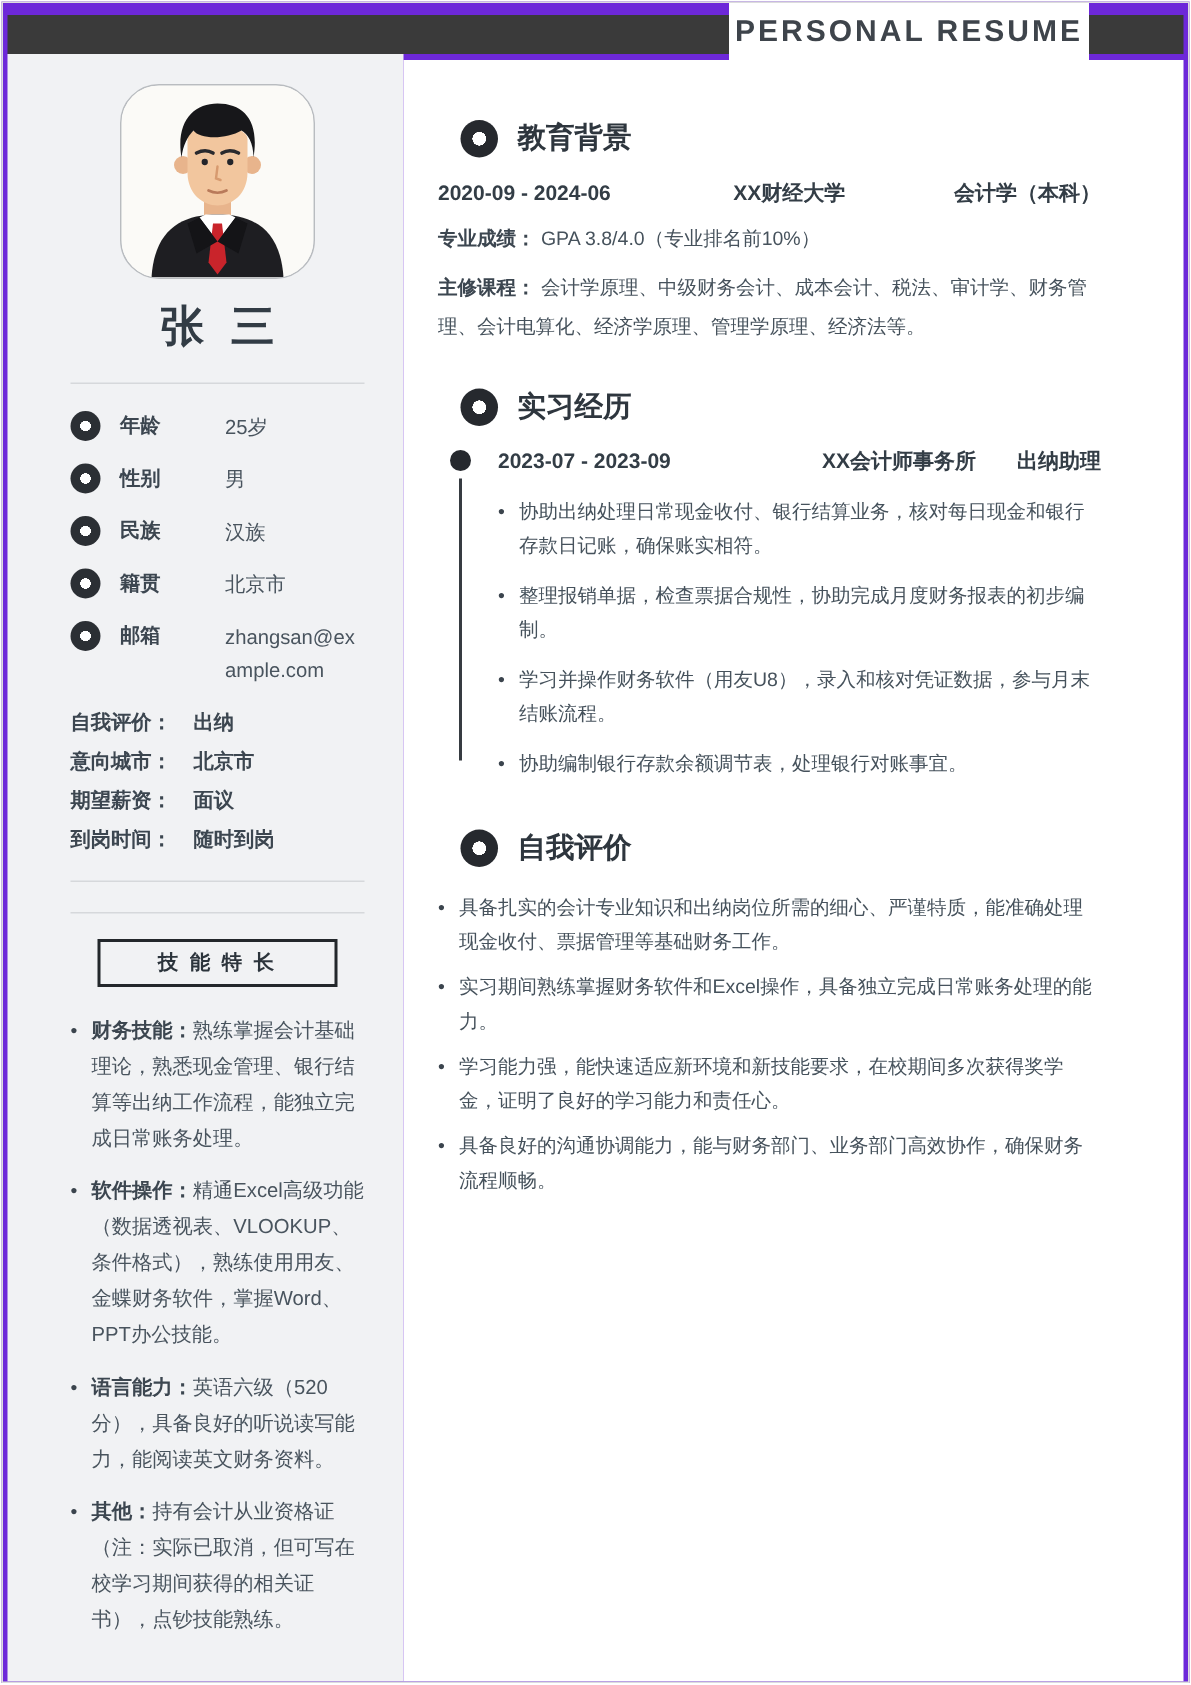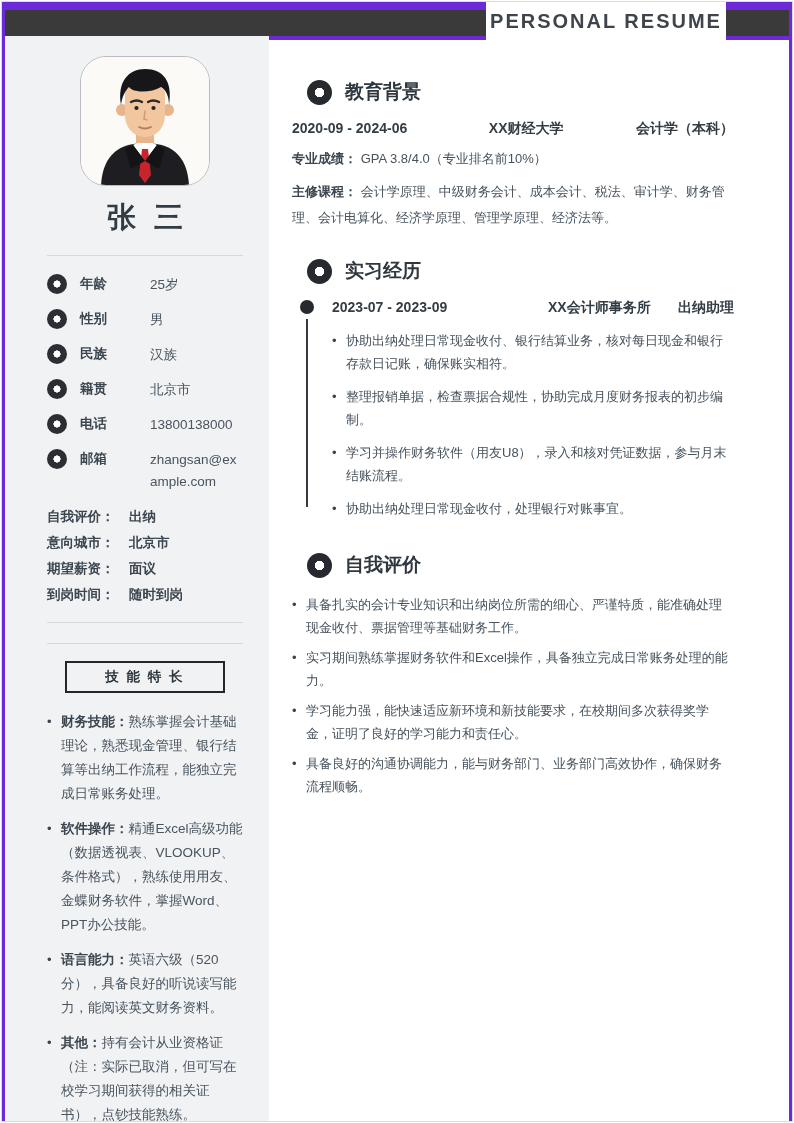--- a/index.html
+++ b/index.html
@@ -147,25 +147,20 @@
         <span class="info-label">民族</span>
         <span class="info-value">汉族</span>
       </div>
       <div class="info-row">
         <span class="donut-sm"></span>
         <span class="info-label">籍贯</span>
         <span class="info-value">北京市</span>
       </div>
       <div class="info-row">
         <span class="donut-sm"></span>
-        <span class="info-label">电话</span>
-        <span class="info-value" style="max-width:110px">13800138000</span>
-      </div>
-      <div class="info-row">
-        <span class="donut-sm"></span>
         <span class="info-label">邮箱</span>
         <span class="info-value">zhangsan@example.com</span>
       </div>
     </div>
 
     <div class="intent-list">
       <div class="intent-row">
         <span class="intent-label">自我评价：</span>
         <span class="intent-value">出纳</span>
       </div>
@@ -250,21 +245,21 @@
         <div class="tl-bullet">
           <span class="bullet-dot">•</span>
           <span>整理报销单据，检查票据合规性，协助完成月度财务报表的初步编制。</span>
         </div>
         <div class="tl-bullet">
           <span class="bullet-dot">•</span>
           <span>学习并操作财务软件（用友U8），录入和核对凭证数据，参与月末结账流程。</span>
         </div>
         <div class="tl-bullet">
           <span class="bullet-dot">•</span>
-          <span>协助出纳处理日常现金收付，处理银行对账事宜。</span>
+          <span>协助编制银行存款余额调节表，处理银行对账事宜。</span>
         </div>
       </div>
     </div>
 
     <div class="sec-header sec-gap-2">
       <span class="donut-lg"></span>
       <span class="sec-title">自我评价</span>
     </div>
     <div class="eval-list">
       <div class="eval-item">

